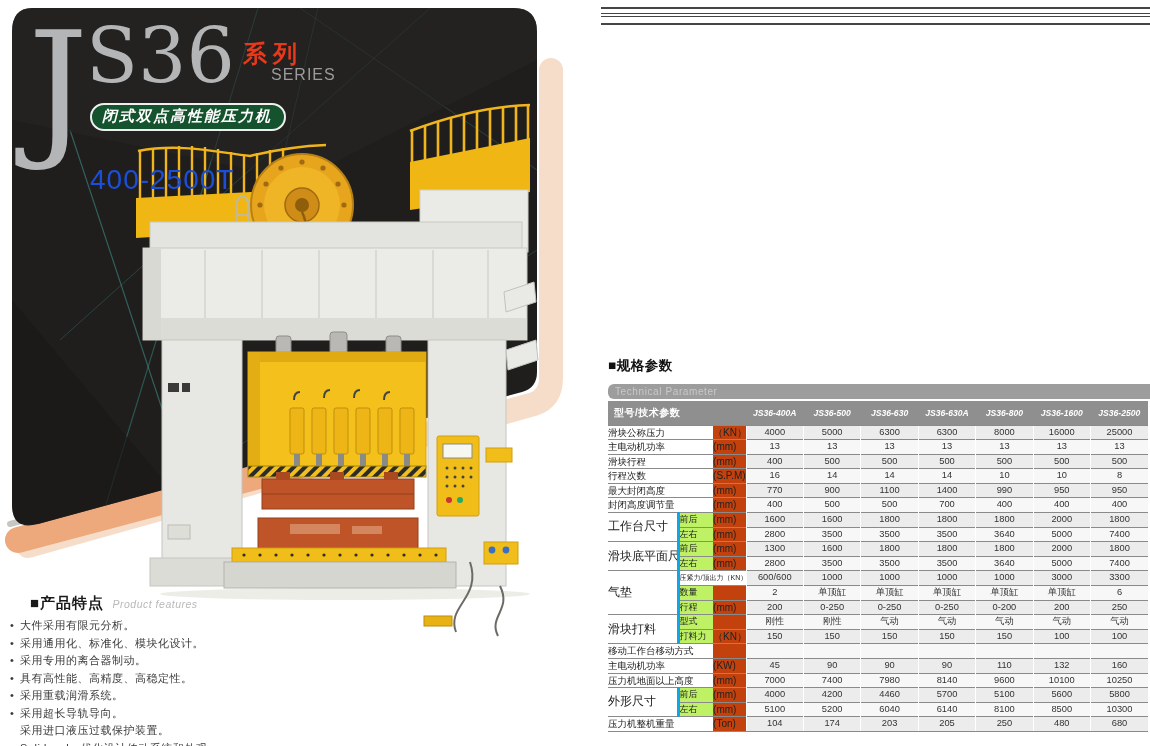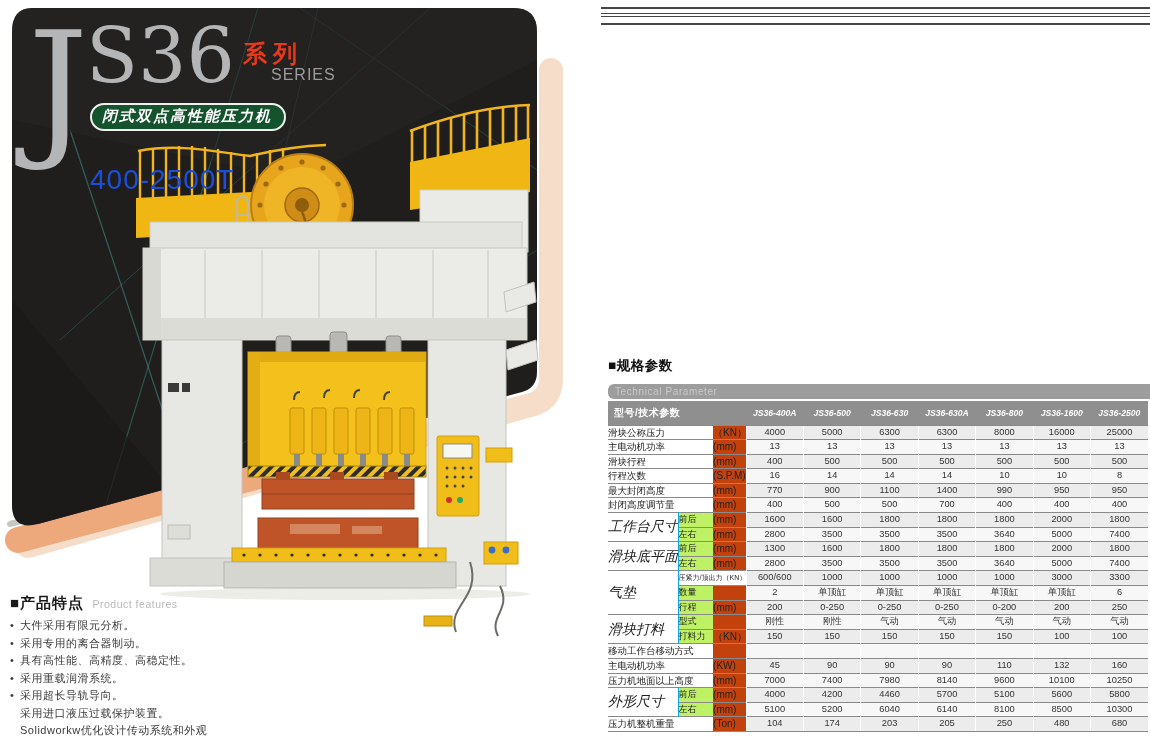--- a/index.html
+++ b/index.html
@@ -28,40 +28,40 @@
   .t-badge { position:absolute; left:62px; top:77px; border:2px solid #efefef; border-radius:14px; background:#14532d;
              color:#fff; font-weight:bold; font-style:italic; font-size:15px; letter-spacing:2px;
              padding:2px 12px 3px 10px; white-space:nowrap; }
   .t-sub { position:absolute; left:66px; top:109px; color:#fdfdfd; font-weight:bold; font-size:13.5px; line-height:15px;
            letter-spacing:.4px; }
   .t-tonnage { position:absolute; left:62px; top:138px; color:#1d4ed8; font-size:28px; letter-spacing:1px; font-weight:400; }
 
   
   .features { position:absolute; left:10px; top:594px; width:420px; }
   .features-head { margin-bottom:4px; }
-  .features-head .cn { font-size:15px; font-weight:bold; color:#1a1a1a; letter-spacing:1px; }
-  .features-head .en { font-size:10.5px; color:#b9b9b9; margin-left:4px; letter-spacing:.5px; }
+  .features-head .cn { font-size:15px; font-weight:bold; color:#1a1a1a; letter-spacing:1px;margin-left:20px; }
+  .features-head .en { font-size:10.5px; color:#b9b9b9; margin-left:4px; letter-spacing:.5px;font-style:italic; }
   .feature-list { list-style:none; }
   .feature-list li { font-size:11px; color:#3a3a3a; line-height:17.5px; letter-spacing:.5px; }
   .feature-list li .blt { display:inline-block; width:10px; color:#3a3a3a; }
 
   
   .specs { position:absolute; left:608px; top:357px; width:540px; }
   .specs-head { font-size:13.5px; font-weight:bold; color:#111; margin-bottom:9px; letter-spacing:.5px; }
   .bar1 { width:588px; height:15px; background:#9d9d9d; color:#c9c9c9; font-size:10px; line-height:15px;
           padding-left:7px; letter-spacing:.6px; margin-bottom:2px;border-radius:6px; }
   table.spec { border-collapse:collapse; table-layout:fixed; width:540px; }
   table.spec td { height:13.6px; line-height:13.6px; padding:0; border-top:1px solid #8a8a8a; overflow:hidden;
                   white-space:nowrap; }
   tr.hdr td { background:#8f8f8f; color:#fff; border-top:none; height:24px; line-height:16px; }
   tr.hdr td.hlab { font-size:10px; font-weight:bold; padding-left:6px; letter-spacing:.5px; }
   tr.hdr td.hmod { font-size:8.6px; font-weight:bold; font-style:italic; text-align:center; }
   td.lab  { font-size:9.5px; color:#222; padding-left:4px; background:#fff; }
   td.unit { font-size:10px; color:#222; background:#c2410c; }
-  td.grp  { font-size:14px; color:#222; padding-left:3px; background:#fff; border-right:1px solid #0ea5e9;font-style:italic; }
+  td.grp  { font-size:12px; color:#222; padding-left:3px; background:#fff; border-right:3px solid #0ea5e9; }
   td.sub  { font-size:9px; color:#222; padding-left:4px; background:#bef264; }
   td.subwide { font-size:7px; color:#222; padding-left:2px; background:#fff; }
   td.val  { font-size:9.3px; color:#333; text-align:center; background:#ececec; border-left:1px solid #fff; }
   tr.alt td.val { background:#f7f7f7; }
   tr.last td { border-bottom:1px solid #8a8a8a; }
 </style>
 </head>
 <body>
 
 <div class="page">
@@ -309,20 +309,21 @@
     </div>
   </div>
 
   <div class="features">
     <div class="features-head">
       <span class="cn">■产品特点</span>
       <span class="en">Product features</span>
     </div>
     <ul class="feature-list" id="feature-list">
         <li><span class="blt">•</span>大件采用有限元分析。</li>
+        <li><span class="blt">•</span>采用通用化、标准化、模块化设计。</li>
         <li><span class="blt">•</span>采用专用的离合器制动。</li>
         <li><span class="blt">•</span>具有高性能、高精度、高稳定性。</li>
         <li><span class="blt">•</span>采用重载润滑系统。</li>
         <li><span class="blt">•</span>采用超长导轨导向。</li>
         <li><span class="blt"></span>采用进口液压过载保护装置。</li>
         <li><span class="blt"></span>Solidworkw优化设计传动系统和外观</li>
       </ul>
   </div>
 
   <div class="specs">

